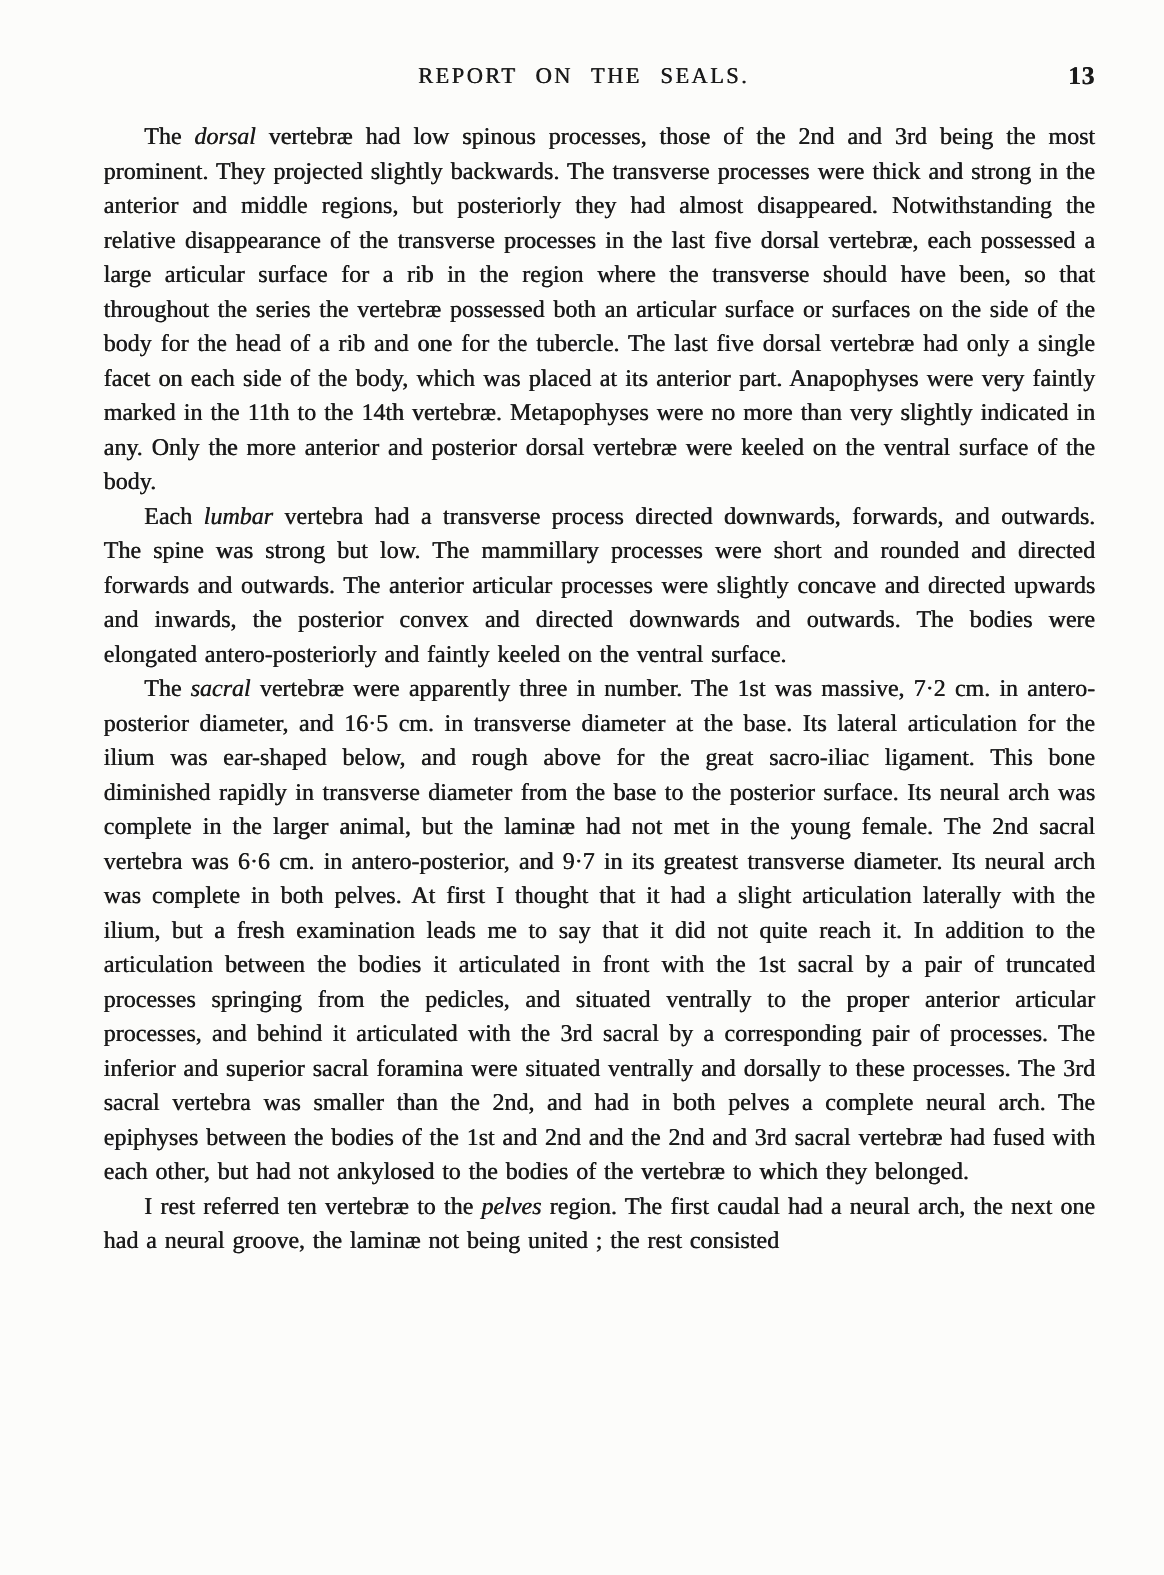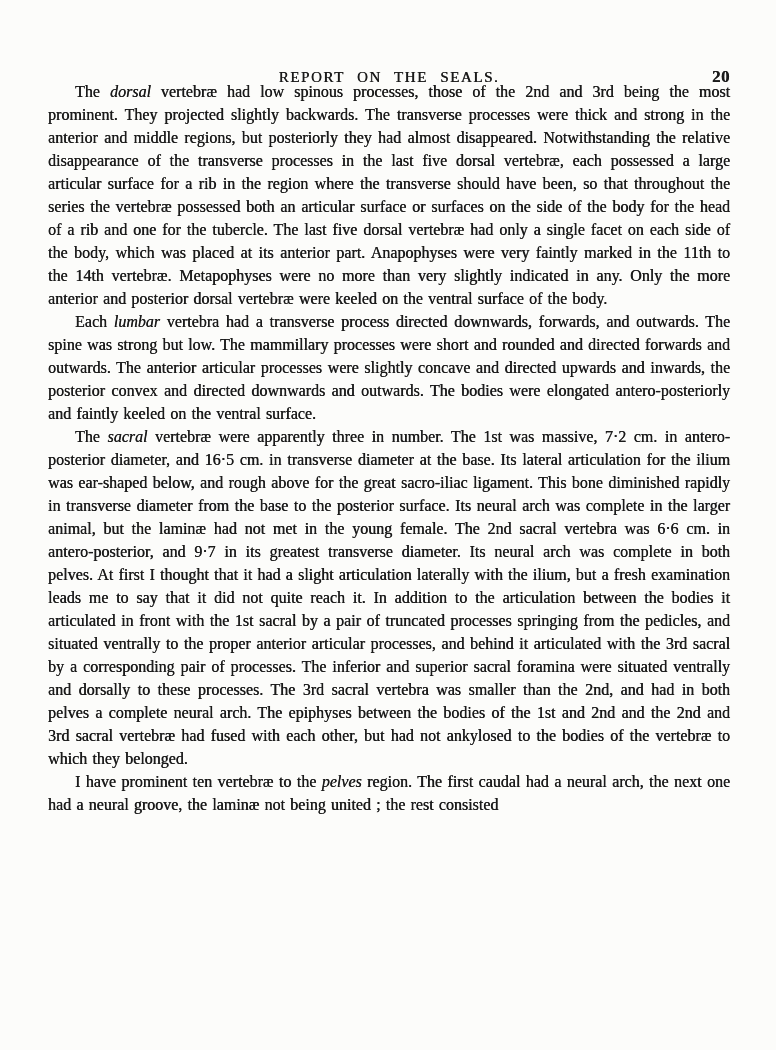--- a/index.html
+++ b/index.html
@@ -23,21 +23,20 @@
     background: var(--paper);
     
     text-shadow: 0.35px 0 0 currentColor;
   }
   .running-head {
     position: absolute;
     top: 43px;
     left: 48px;
     right: 46px;
     height: 22px;
-    margin-top: 26px;
   }
   .head-title {
     position: absolute;
     left: 0;
     right: 0;
     top: 0;
     text-align: center;
     font-size: 15px;
     letter-spacing: 1.6px;
     word-spacing: 7px;
@@ -59,33 +58,34 @@
     line-height: 23px;
     text-align: justify;
     word-spacing: 1.2px;
   }
   .text-block p {
     margin: 0;
     padding: 0;
   }
   .text-block p.indent {
     text-indent: 27px;
+    margin-left: 21px;
   }
   .it {
     font-style: italic;
   }
 </style>
 </head>
 <body>
 
 <div class="page">
   <header class="running-head">
     <div class="head-title">REPORT ON THE SEALS.</div>
-    <div class="page-number">20</div>
+    <div class="page-number">13</div>
   </header>
 
   <main class="text-block" id="text-block">
       <p class="indent"><span>The </span><span class="it">dorsal</span><span> vertebræ had low spinous processes, those of the 2nd and 3rd being the most prominent. They projected slightly backwards. The transverse processes were thick and strong in the anterior and middle regions, but posteriorly they had almost disappeared. Notwithstanding the relative disappearance of the transverse processes in the last five dorsal vertebræ, each possessed a large articular surface for a rib in the region where the transverse should have been, so that throughout the series the vertebræ possessed both an articular surface or surfaces on the side of the body for the head of a rib and one for the tubercle. The last five dorsal vertebræ had only a single facet on each side of the body, which was placed at its anterior part. Anapophyses were very faintly marked in the 11th to the 14th vertebræ. Metapophyses were no more than very slightly indicated in any. Only the more anterior and posterior dorsal vertebræ were keeled on the ventral surface of the body.</span></p>
       <p class="indent"><span>Each </span><span class="it">lumbar</span><span> vertebra had a transverse process directed downwards, forwards, and outwards. The spine was strong but low. The mammillary processes were short and rounded and directed forwards and outwards. The anterior articular processes were slightly concave and directed upwards and inwards, the posterior convex and directed downwards and outwards. The bodies were elongated antero-posteriorly and faintly keeled on the ventral surface.</span></p>
       <p class="indent"><span>The </span><span class="it">sacral</span><span> vertebræ were apparently three in number. The 1st was massive, 7·2 cm. in antero-posterior diameter, and 16·5 cm. in transverse diameter at the base. Its lateral articulation for the ilium was ear-shaped below, and rough above for the great sacro-iliac ligament. This bone diminished rapidly in transverse diameter from the base to the posterior surface. Its neural arch was complete in the larger animal, but the laminæ had not met in the young female. The 2nd sacral vertebra was 6·6 cm. in antero-posterior, and 9·7 in its greatest transverse diameter. Its neural arch was complete in both pelves. At first I thought that it had a slight articulation laterally with the ilium, but a fresh examination leads me to say that it did not quite reach it. In addition to the articulation between the bodies it articulated in front with the 1st sacral by a pair of truncated processes springing from the pedicles, and situated ventrally to the proper anterior articular processes, and behind it articulated with the 3rd sacral by a corresponding pair of processes. The inferior and superior sacral foramina were situated ventrally and dorsally to these processes. The 3rd sacral vertebra was smaller than the 2nd, and had in both pelves a complete neural arch. The epiphyses between the bodies of the 1st and 2nd and the 2nd and 3rd sacral vertebræ had fused with each other, but had not ankylosed to the bodies of the vertebræ to which they belonged.</span></p>
-      <p class="indent"><span>I have prominent ten vertebræ to the </span><span class="it">pelves</span><span> region. The first caudal had a neural arch, the next one had a neural groove, the laminæ not being united ; the rest consisted</span></p>
+      <p class="indent"><span>I rest referred ten vertebræ to the </span><span class="it">pelves</span><span> region. The first caudal had a neural arch, the next one had a neural groove, the laminæ not being united ; the rest consisted</span></p>
     </main>
 </div>
 
 </body></html>

